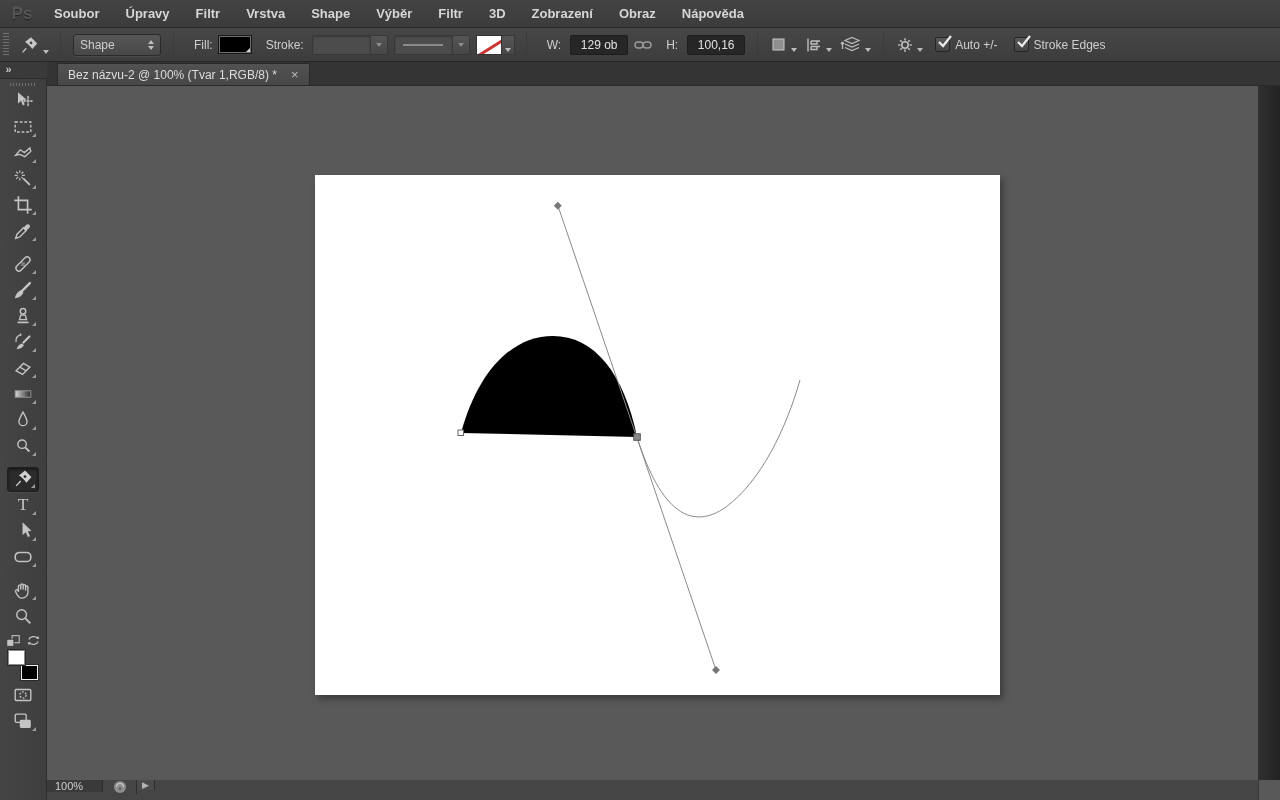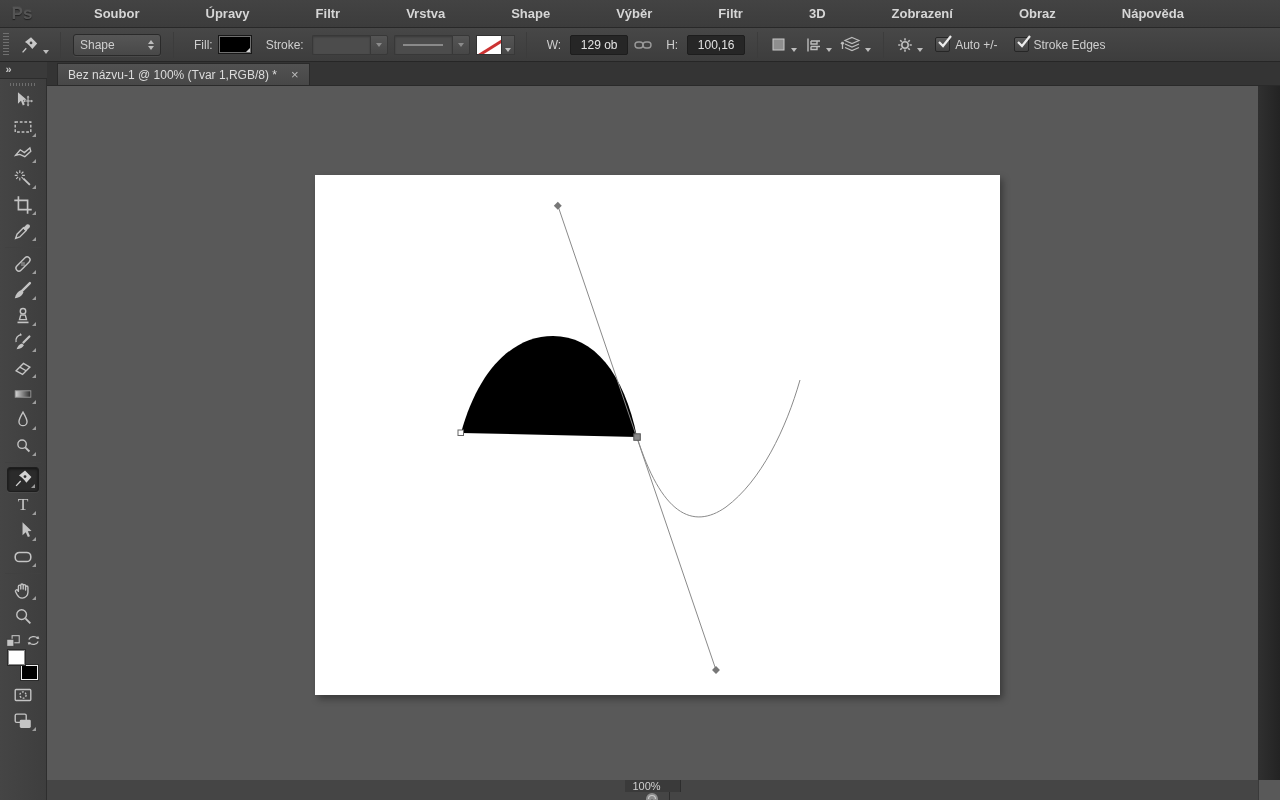--- a/index.html
+++ b/index.html
@@ -3,21 +3,21 @@
 <meta charset="utf-8">
 <style>
   * { margin:0; padding:0; box-sizing:border-box; }
   html,body { width:1280px; height:800px; overflow:hidden; background:#595959;
     font-family:"Liberation Sans", sans-serif; }
   #app { position:relative; width:1280px; height:800px; background:#595959; }
 
   
   .menubar { position:absolute; left:0; top:0; width:1280px; height:28px;
     background:linear-gradient(#434343,#3c3c3c); border-bottom:1px solid #282828;
-    display:flex; align-items:center;gap:40px; }
+    display:flex; align-items:center; }
   .ps-logo { width:38px; height:24px; margin-left:3px; display:flex; align-items:center; justify-content:center;
     color:#555; font-weight:bold; font-size:17px; text-shadow:0 1px 1px rgba(0,0,0,.5), 0 -1px 0 rgba(255,255,255,.04); }
   .menu-item { color:#d6d6d6; font-size:13px; padding:0 13px; line-height:28px; cursor:default;font-weight:bold; }
 
   
   .optionsbar { position:absolute; left:0; top:28px; width:1280px; height:34px;
     background:linear-gradient(#474747,#3d3d3d); border-bottom:1px solid #262626;
     display:flex; align-items:center; color:#cfcfcf; font-size:12px; }
   .grip-v { width:6px; height:24px; margin:0 6px 0 3px;
     background-image:repeating-linear-gradient(#707070 0 1px, transparent 1px 3px);
@@ -91,21 +91,21 @@
     box-shadow:3px 4px 7px rgba(0,0,0,.35); z-index:2; }
   .canvas svg { position:absolute; left:0; top:0; }
 
   
   .dockstrip { position:absolute; left:1258px; top:86px; width:22px; height:694px;
     background:linear-gradient(90deg,#303030,#232323); }
   .dockcorner { position:absolute; left:1258px; top:780px; width:22px; height:20px; background:#595959; border-left:1px solid #3a3a3a; }
 
   
   .statusbar { position:absolute; left:47px; top:780px; width:1211px; height:20px;
-    background:#454545; display:flex; align-items:center; color:#cfcfcf; font-size:11px;flex-direction:column; }
+    background:#454545; display:flex; align-items:flex-start; color:#cfcfcf; font-size:11px; }
   .zoom-field { width:56px; background:#3a3a3a; border-right:1px solid #2d2d2d; display:flex; align-items:center; padding-left:8px; }
   .sb-icon { width:34px; display:flex; align-items:center; justify-content:center; border-right:1px solid #2d2d2d; }
   .doc-info { width:240px; display:flex; align-items:center; justify-content:center; border-right:1px solid #2d2d2d; }
   .sb-arrow { width:18px; display:flex; align-items:center; justify-content:center; background:#4a4a4a;
     border-right:1px solid #2d2d2d; color:#b5b5b5; font-size:9px; }
   .sb-rest { flex:1; background:#2d2d2d; }
 </style>
 </head>
 <body>
 
@@ -219,21 +219,21 @@
     <div class="checkbox" style="margin-left:16px;">
       <svg width="16" height="15" viewBox="0 0 16 15">
         <polyline points="2,8 6,12 14,2" fill="none" stroke="#ececec" stroke-width="2.2"></polyline>
       </svg>
     </div>
     <span>Stroke Edges</span>
   </div>
 
   <div class="tabstrip">
     <div class="doc-tab">
-      <span>Bez názvu-1 @ 100% (Tvar 1,RGB/8) *</span>
+      <span>Bez názvu-2 @ 100% (Tvar 1,RGB/8) *</span>
       <span class="close">×</span>
     </div>
   </div>
 
   <div class="toolcol">
     <div class="tool-head">»</div>
     <div class="tool-grip"></div>
 
     <div class="tool">
       <svg width="22" height="22" viewBox="0 0 24 24">

